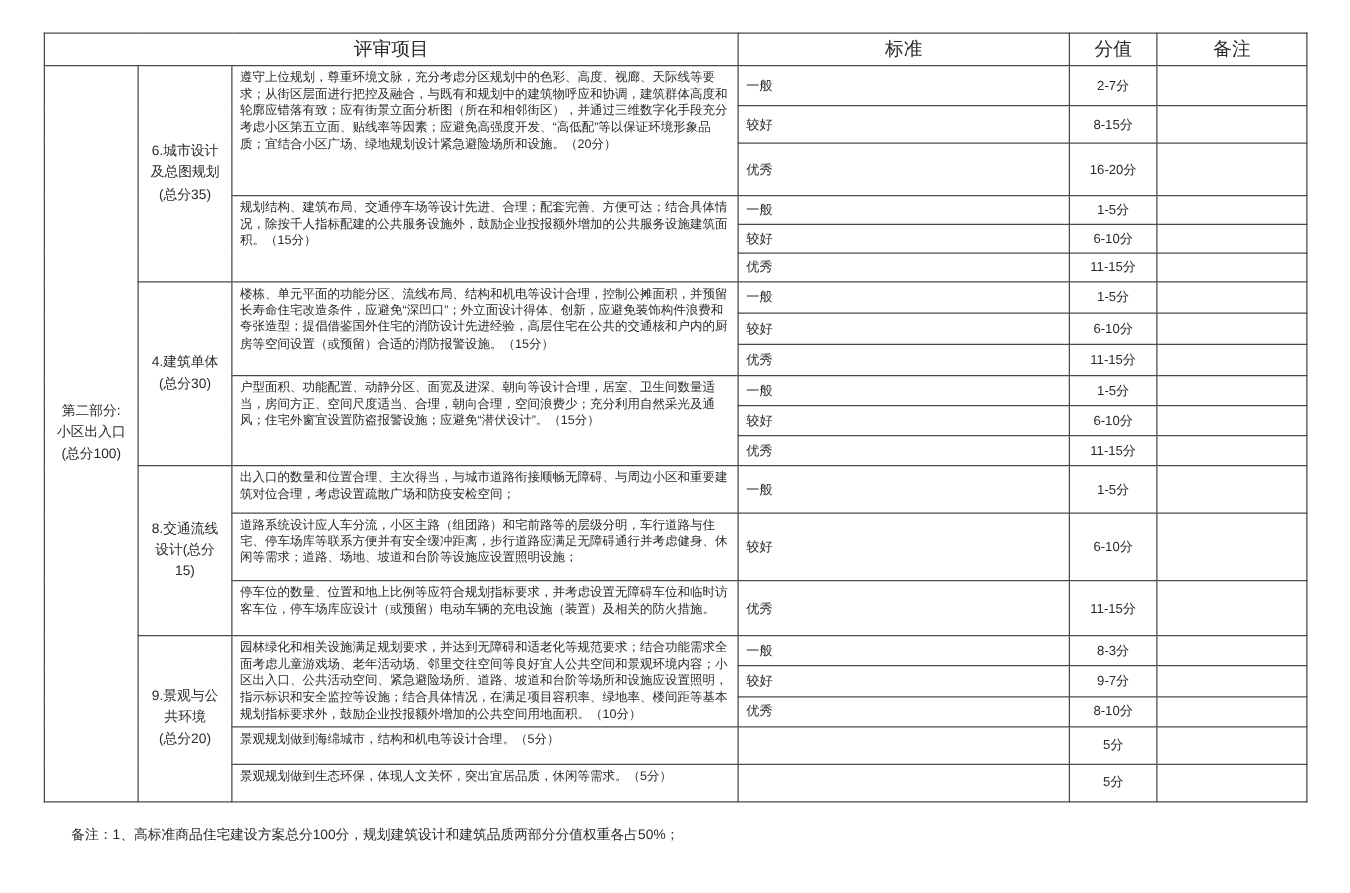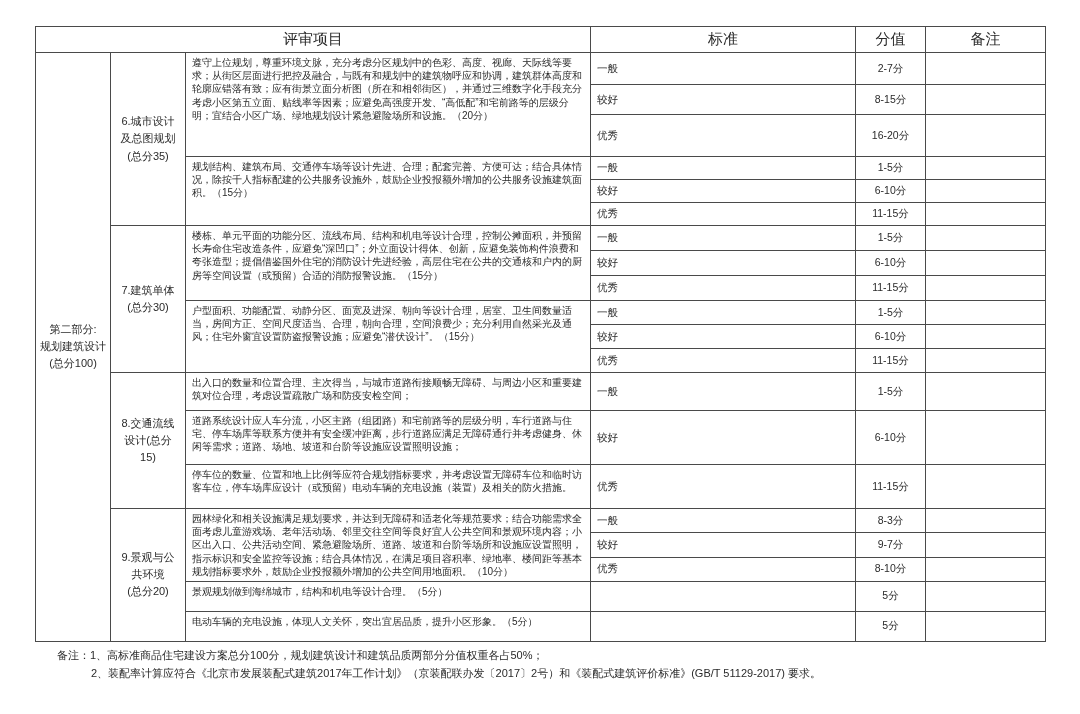--- a/index.html
+++ b/index.html
@@ -48,21 +48,21 @@
     margin-left: 48px;
   }
   td.score {
     font-size: 10.5px;
     text-align: center;
   }
   td.remark { background: #fff; }
   .notes {
     font-size: 11px;
     line-height: 1.65;
-    margin-top: 4px;
+    margin-top: 17px;
     padding-left: 22px;
   }
   .notes .note-line2 { padding-left: 34px; }
 </style>
 </head>
 <body>
 
 <div class="page">
   <table class="review">
     <colgroup>
@@ -78,26 +78,26 @@
         <th colspan="3">评审项目</th>
         <th>标准</th>
         <th>分值</th>
         <th>备注</th>
       </tr>
     </thead>
     <tbody>
 
       <tr>
         <td class="part" rowspan="20">第二部分:
-规划建筑设计
+小区出入口
 (总分100)</td>
         <td class="cat" rowspan="6">6.城市设计
 及总图规划
 (总分35)</td>
-        <td class="desc" rowspan="3">遵守上位规划，尊重环境文脉，充分考虑分区规划中的色彩、高度、视廊、天际线等要求；从街区层面进行把控及融合，与既有和规划中的建筑物呼应和协调，建筑群体高度和轮廓应错落有致；应有街景立面分析图（所在和相邻街区），并通过三维数字化手段充分考虑小区第五立面、贴线率等因素；应避免高强度开发、“高低配”和宅前路等的层级分明；宜结合小区广场、绿地规划设计紧急避险场所和设施。（20分）</td>
+        <td class="desc" rowspan="3">遵守上位规划，尊重环境文脉，充分考虑分区规划中的色彩、高度、视廊、天际线等要求；从街区层面进行把控及融合，与既有和规划中的建筑物呼应和协调，建筑群体高度和轮廓应错落有致；应有街景立面分析图（所在和相邻街区），并通过三维数字化手段充分考虑小区第五立面、贴线率等因素；应避免高强度开发、“高低配”等以保证环境形象品质；宜结合小区广场、绿地规划设计紧急避险场所和设施。（20分）</td>
         <td class="rating" style="height:32px">一般</td>
         <td class="score">2-7分</td>
         <td class="remark"></td>
       </tr>
       <tr>
         <td class="rating" style="height:30px">较好</td>
         <td class="score">8-15分</td>
         <td class="remark"></td>
       </tr>
       <tr>
@@ -117,21 +117,21 @@
         <td class="score">6-10分</td>
         <td class="remark"></td>
       </tr>
       <tr>
         <td class="rating" style="height:23px">优秀</td>
         <td class="score">11-15分</td>
         <td class="remark"></td>
       </tr>
 
       <tr>
-        <td class="cat" rowspan="6">7.建筑单体
+        <td class="cat" rowspan="6">4.建筑单体
 (总分30)</td>
         <td class="desc" rowspan="3">楼栋、单元平面的功能分区、流线布局、结构和机电等设计合理，控制公摊面积，并预留长寿命住宅改造条件，应避免“深凹口”；外立面设计得体、创新，应避免装饰构件浪费和夸张造型；提倡借鉴国外住宅的消防设计先进经验，高层住宅在公共的交通核和户内的厨房等空间设置（或预留）合适的消防报警设施。（15分）</td>
         <td class="rating" style="height:25px">一般</td>
         <td class="score">1-5分</td>
         <td class="remark"></td>
       </tr>
       <tr>
         <td class="rating" style="height:25px">较好</td>
         <td class="score">6-10分</td>
         <td class="remark"></td>
@@ -202,25 +202,24 @@
       </tr>
 
       <tr>
         <td class="desc">景观规划做到海绵城市，结构和机电等设计合理。（5分）</td>
         <td class="rating" style="height:30px"></td>
         <td class="score">5分</td>
         <td class="remark"></td>
       </tr>
 
       <tr>
-        <td class="desc">电动车辆的充电设施，体现人文关怀，突出宜居品质，提升小区形象。（5分）</td>
+        <td class="desc">景观规划做到生态环保，体现人文关怀，突出宜居品质，休闲等需求。（5分）</td>
         <td class="rating" style="height:30px"></td>
         <td class="score">5分</td>
         <td class="remark"></td>
       </tr>
     </tbody>
   </table>
 
   <div class="notes">
     <div class="note-line1">备注：1、高标准商品住宅建设方案总分100分，规划建筑设计和建筑品质两部分分值权重各占50%；</div>
-    <div class="note-line2">2、装配率计算应符合《北京市发展装配式建筑2017年工作计划》（京装配联办发〔2017〕2号）和《装配式建筑评价标准》(GB/T 51129-2017) 要求。</div>
   </div>
 </div>
 
 </body></html>

